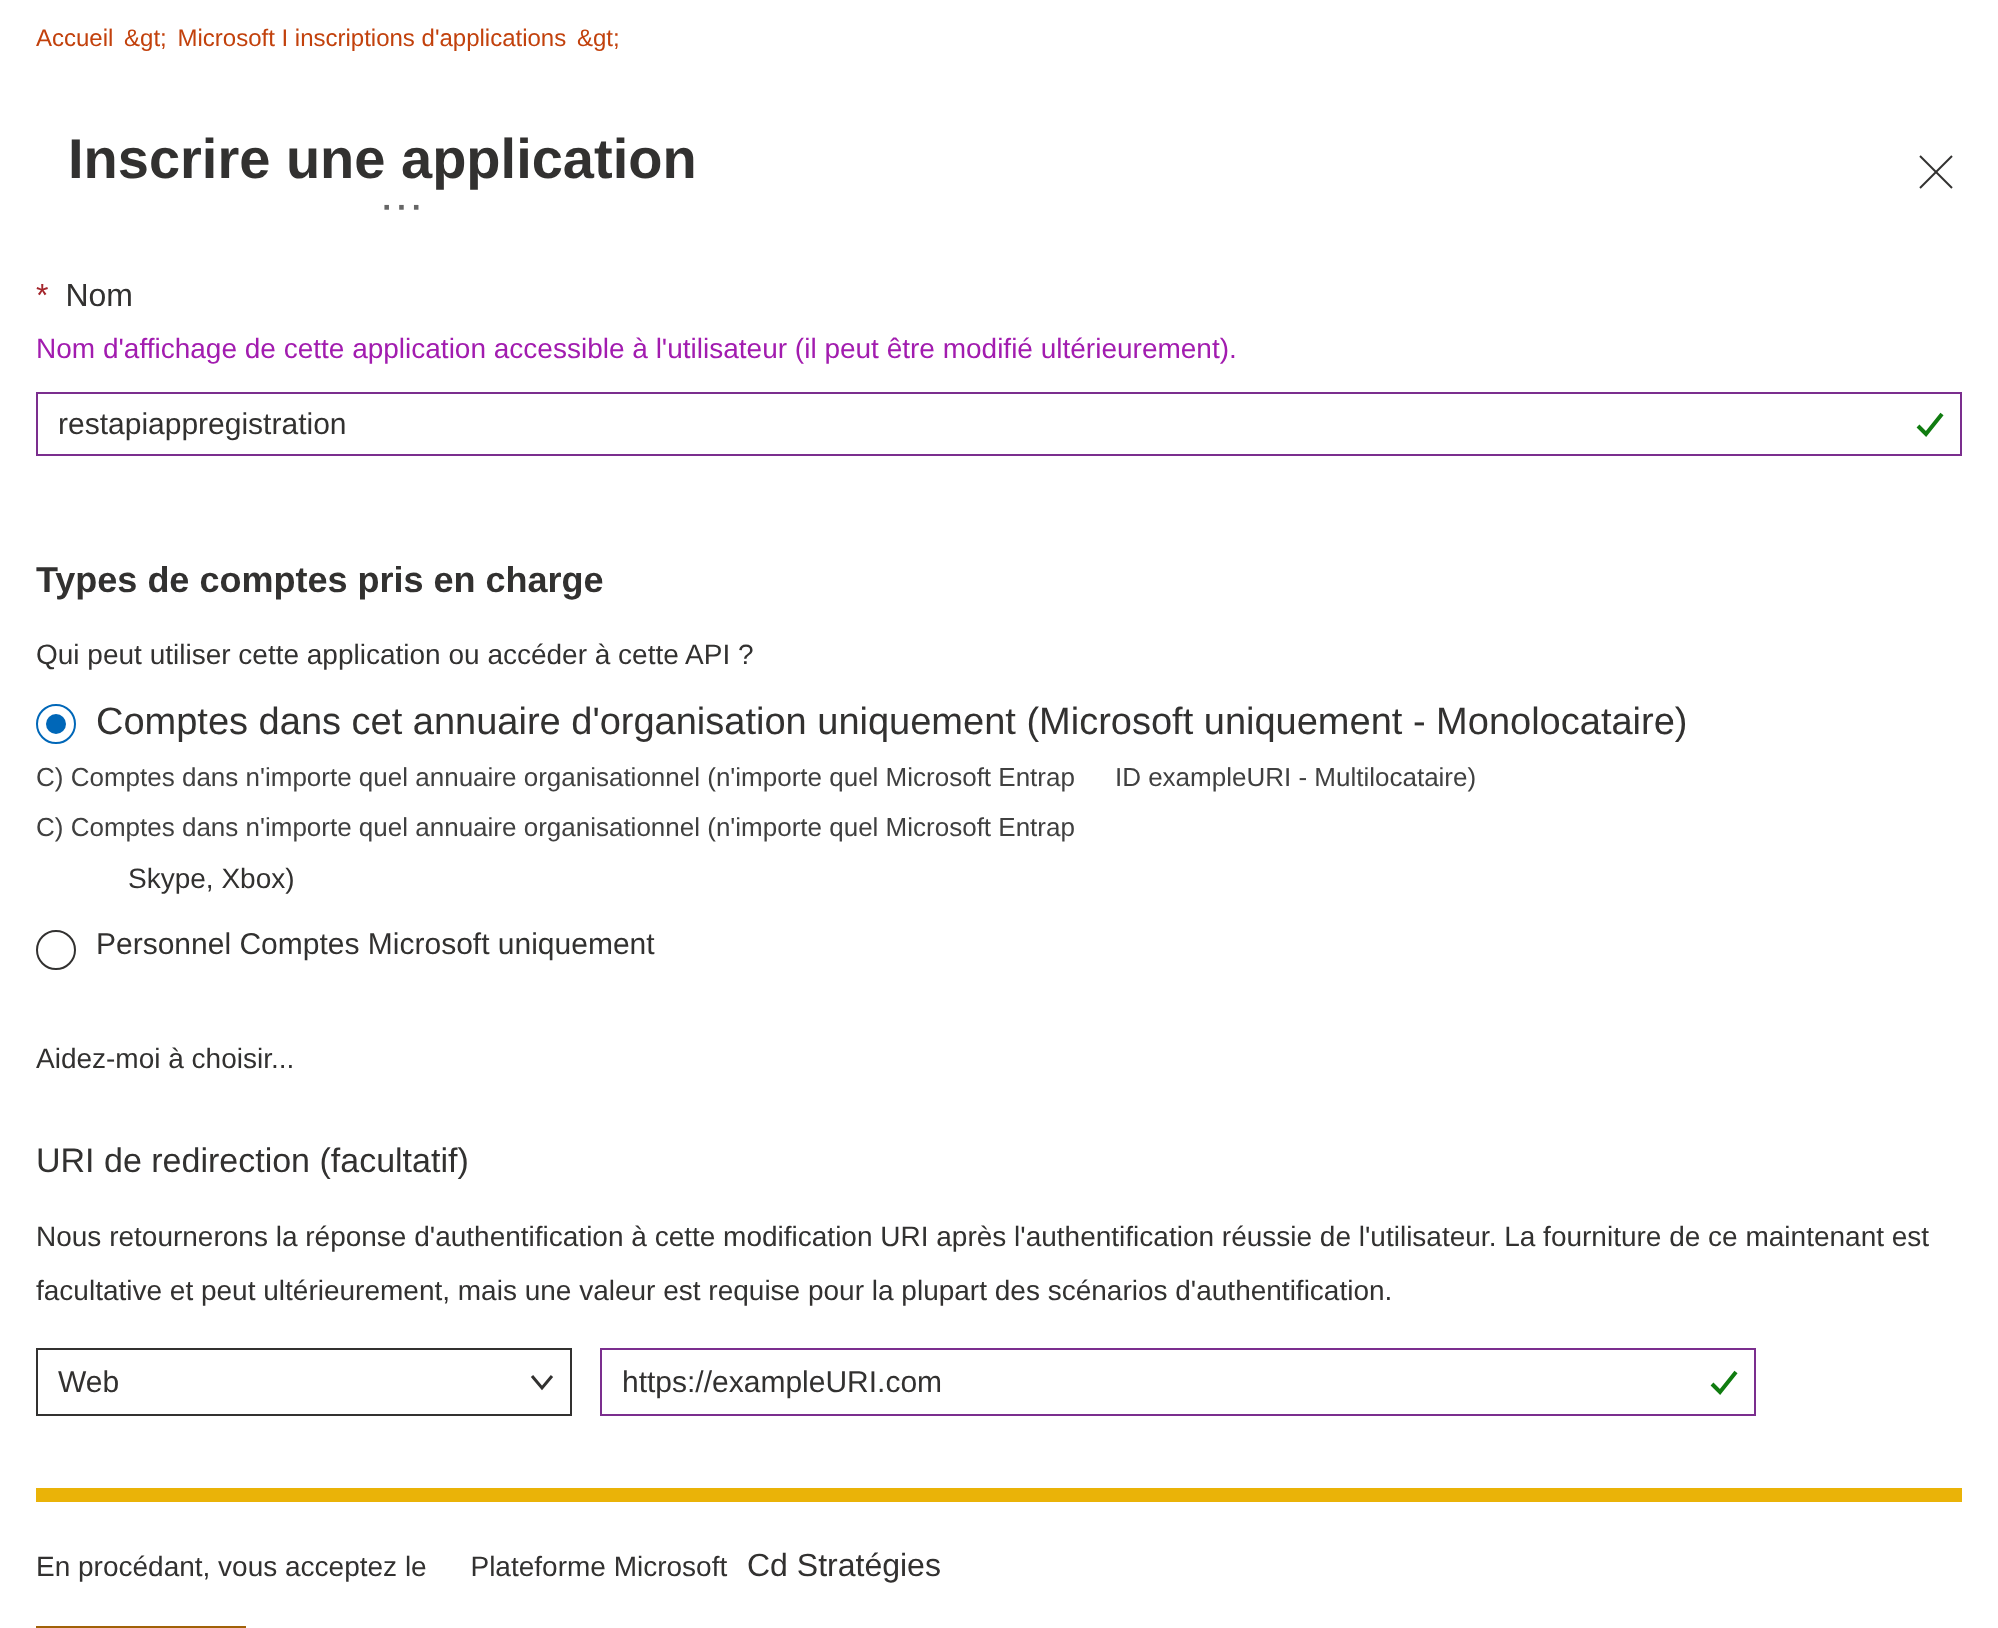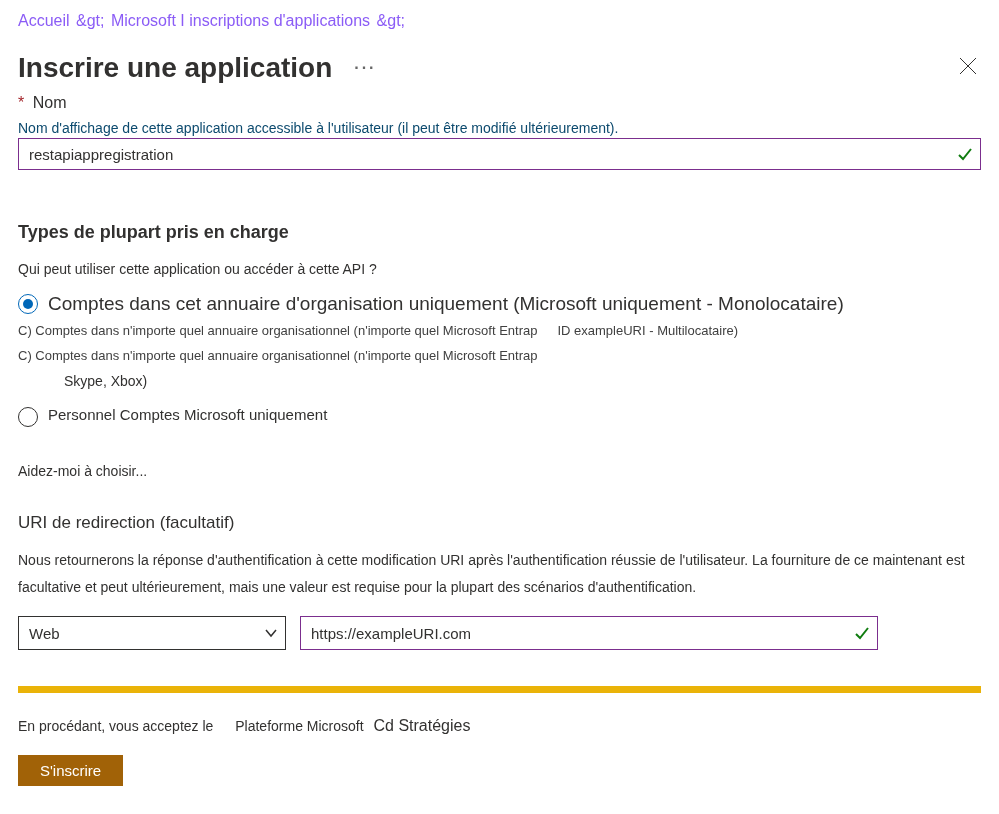--- a/index.html
+++ b/index.html
@@ -5,34 +5,35 @@
   * { box-sizing: border-box; }
   body {
     font-family: "Segoe UI", -apple-system, BlinkMacSystemFont, Arial, sans-serif;
     font-size: 14px;
     color: #323130;
     margin: 0;
     padding: 12px 18px;
     width: 999px;
     background: #fff;
   }
-  .breadcrumb { font-size: 16px; color: #8b5cf6; margin-bottom: 22px; }
+  .breadcrumb { font-size: 12px; color: #c2410c; margin-bottom: 22px; }
   .breadcrumb span { margin-right: 2px; }
   .page-header {
     display: flex;
     align-items: center;
     justify-content: space-between;
     margin-bottom: 10px;
   }
   .page-title {
     font-size: 28px;
     font-weight: 600;
-    margin: 0;
+    margin: 16px;
     display: flex;
     align-items: center;
+    flex-direction: column;
   }
   .ellipsis {
     margin-left: 22px;
     font-size: 16px;
     color: #666;
     letter-spacing: 2px;
     cursor: pointer;
   }
   .close-x {
     font-size: 20px;
@@ -42,22 +43,22 @@
     padding: 4px;
   }
   .label-row {
     font-size: 16px;
     margin-top: 4px;
     margin-bottom: 8px;
   }
   .req { color: #a4262c; margin-right: 4px; }
   .help-text {
     font-size: 14px;
-    color: #0c4a6e;
-    margin-bottom: 2px;
+    color: #a21caf;
+    margin-bottom: 14px;
   }
   .input-wrap {
     position: relative;
     width: 100%;
   }
   .text-input {
     width: 100%;
     height: 32px;
     padding: 4px 32px 4px 10px;
     font-size: 15px;
@@ -234,21 +235,21 @@
   <span>Nom</span>
 </div>
 <div class="help-text">Nom d'affichage de cette application accessible à l'utilisateur (il peut être modifié ultérieurement).</div>
 <div class="input-wrap">
   <input class="text-input" type="text" value="restapiappregistration" style="">
   <svg class="input-check" viewBox="0 0 16 16">
     <polyline points="2,9 6,13 14,3"></polyline>
   </svg>
 </div>
 
-<div class="section-heading">Types de plupart pris en charge</div>
+<div class="section-heading">Types de comptes pris en charge</div>
 <div class="section-sub">Qui peut utiliser cette application ou accéder à cette API ?</div>
 
 <div class="radio-group">
 
   <div class="radio-row primary-opt">
     <span class="radio-outer selected">
       <span class="radio-inner"></span>
     </span>
     <span class="radio-label">Comptes dans cet annuaire d'organisation uniquement (Microsoft uniquement - Monolocataire)</span>
   </div>

